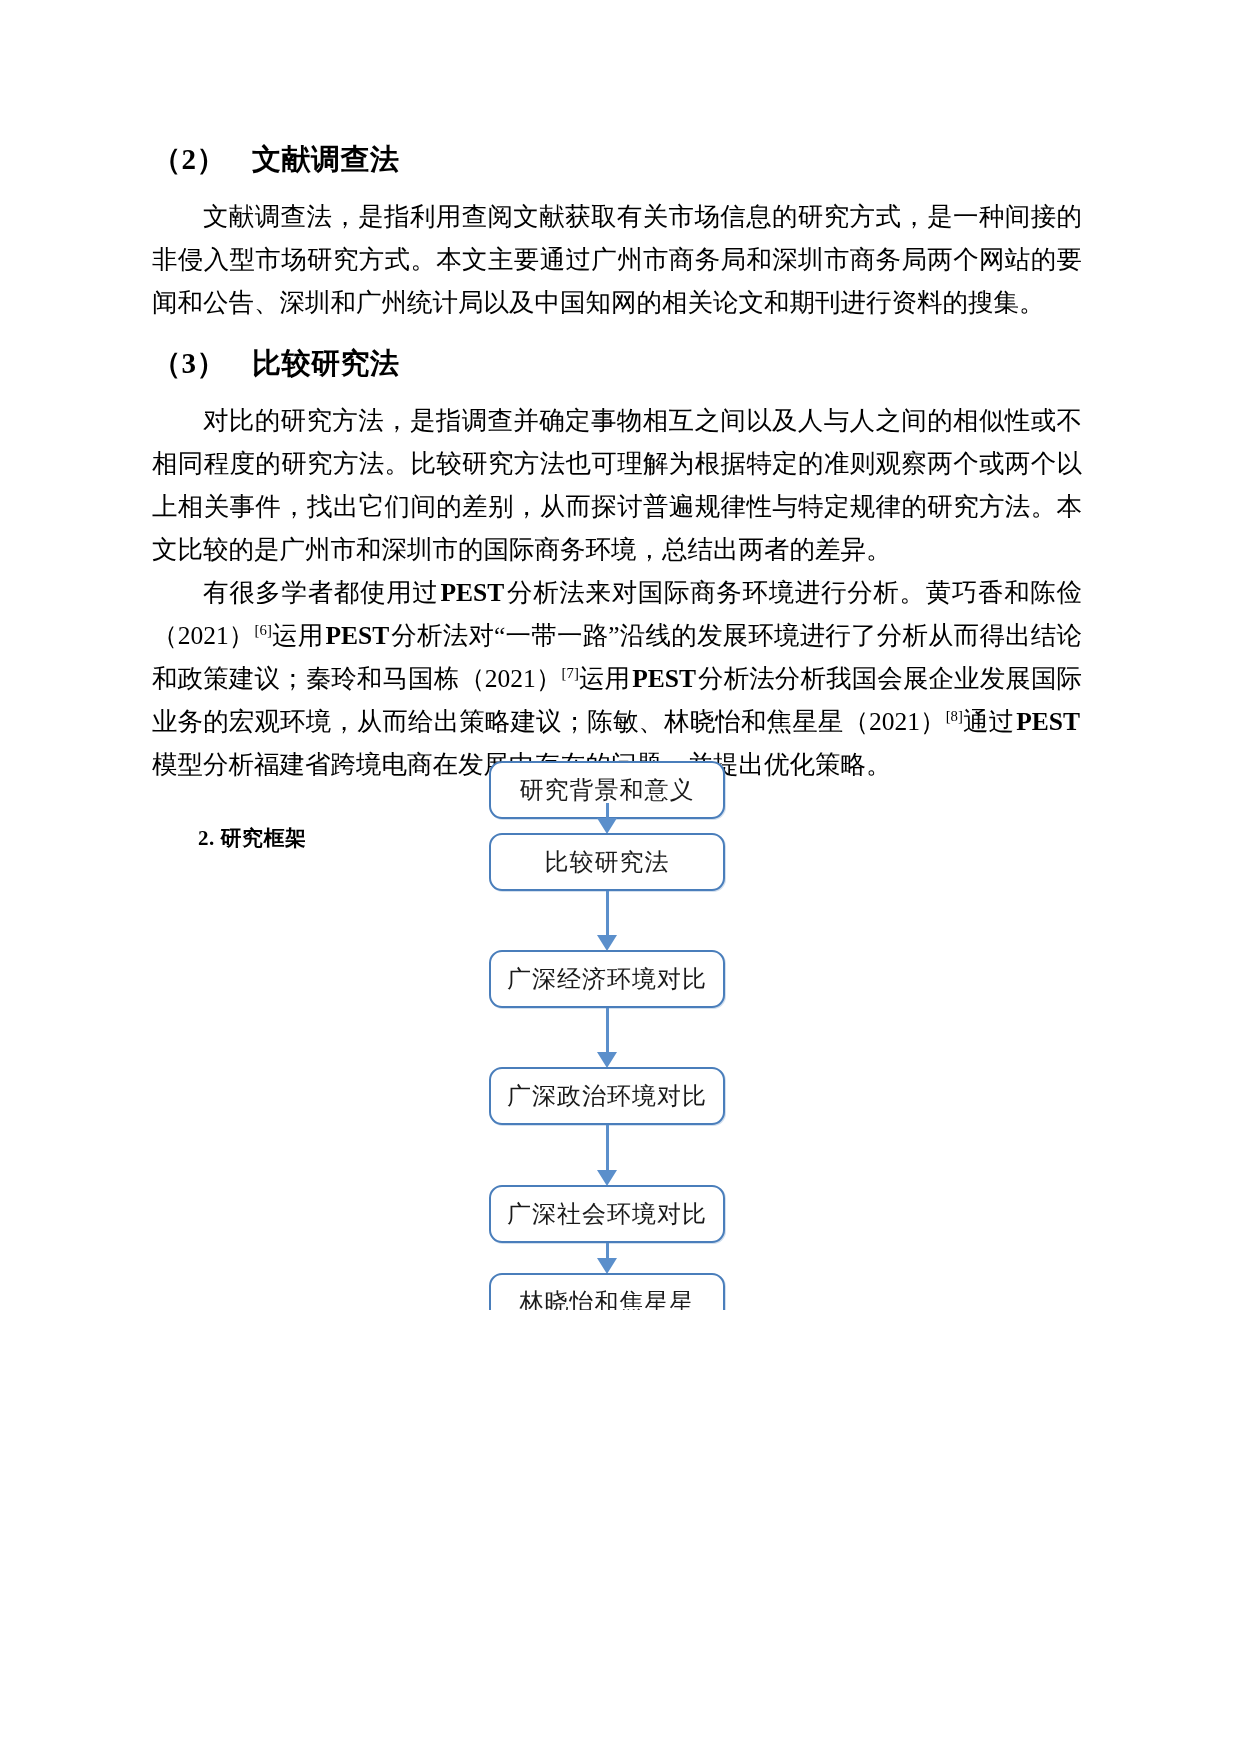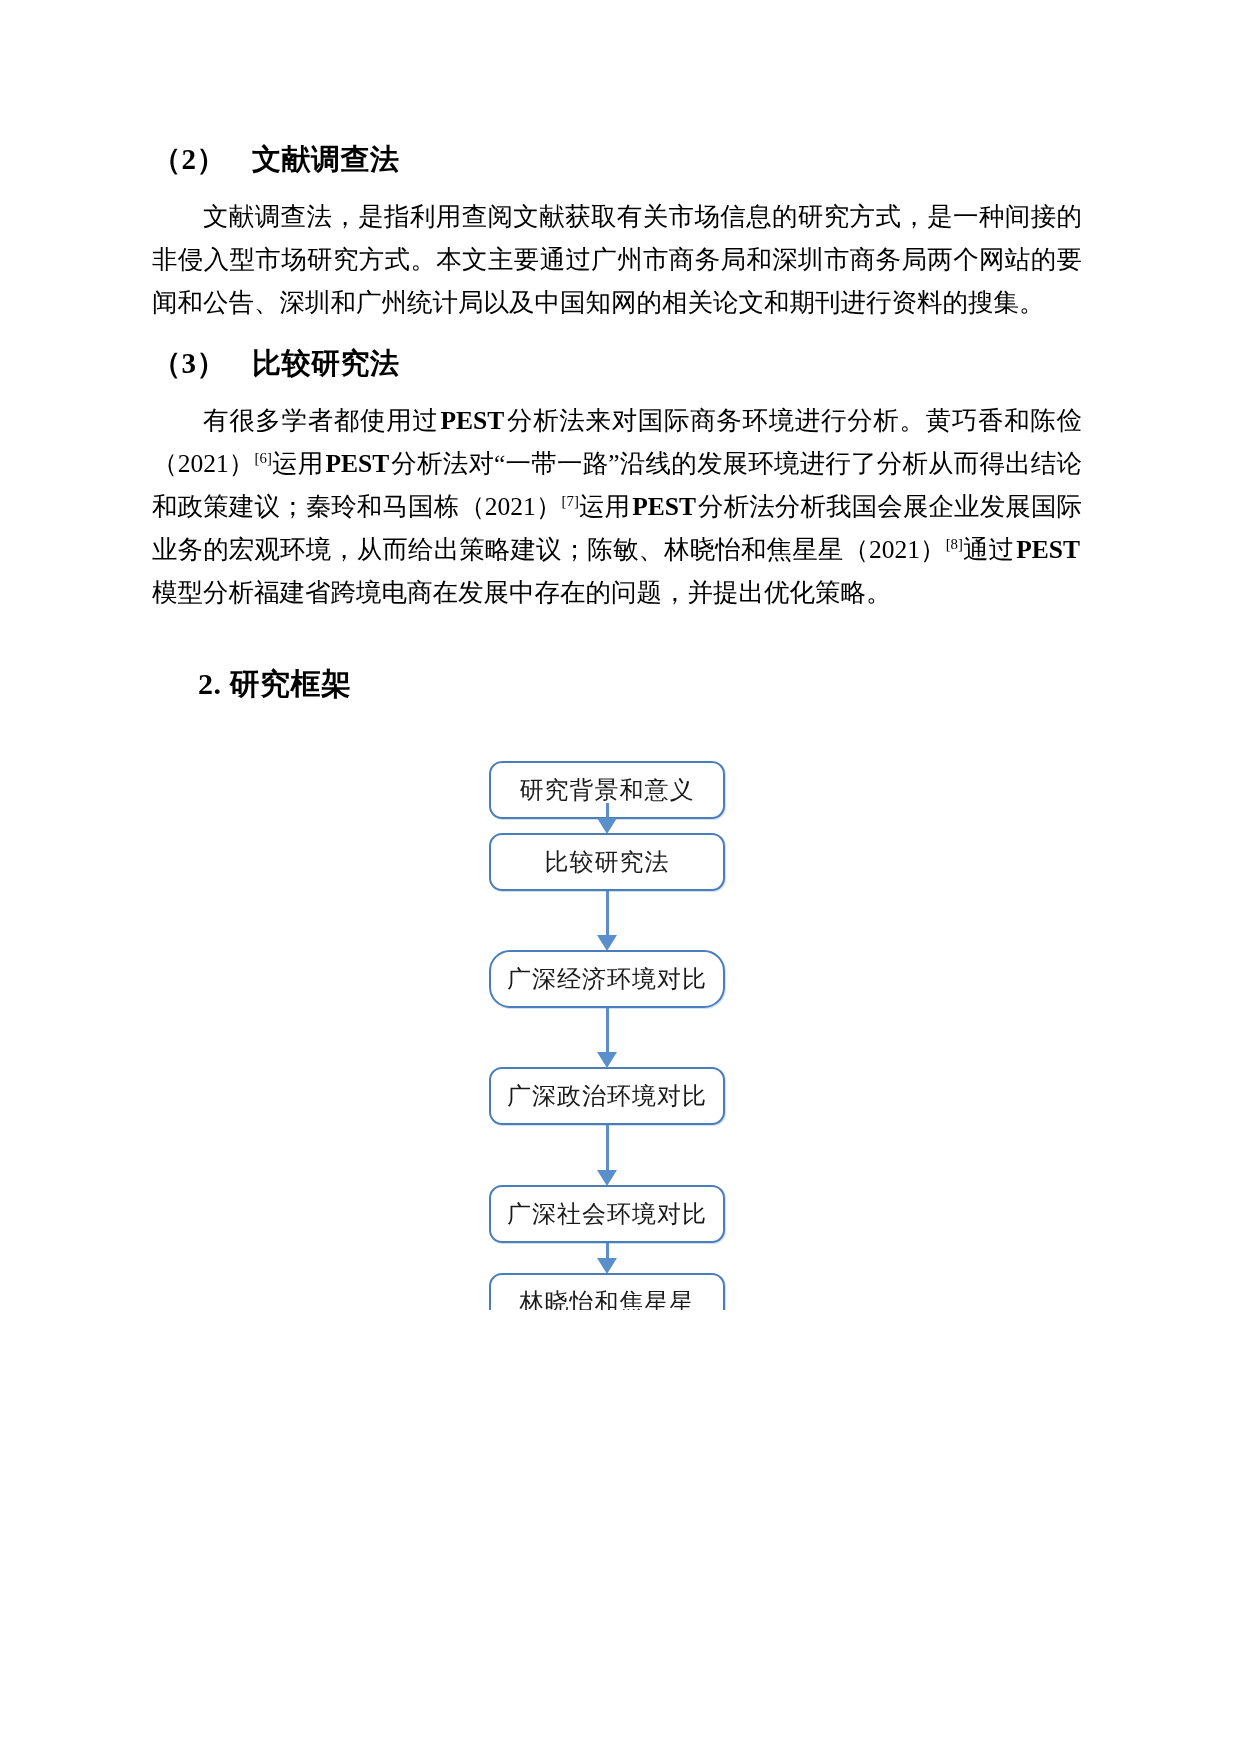--- a/index.html
+++ b/index.html
@@ -35,23 +35,23 @@
   }
   .sub-heading .num {
     display: inline-block;
   }
   .sub-heading .gap {
     display: inline-block;
     width: 26px;
   }
 
   .section-heading {
-    font-size: 30px;
-    font-weight: bold;
-    margin: 50px 0 0 46px;
+    font-size: 21px;
+    font-weight: bold;
+    margin: 38px 0 0 46px;
     letter-spacing: 0.5px;
   }
 
   
   .para {
     font-size: 25.5px;
     line-height: 43px;
     text-align: justify;
     text-justify: inter-ideograph;
     margin: 0 0 6px 0;
@@ -142,41 +142,42 @@
     </div>
 
     <p class="para">文献调查法，是指利用查阅文献获取有关市场信息的研究方式，是一种间接的非侵入型市场研究方式。本文主要通过广州市商务局和深圳市商务局两个网站的要闻和公告、深圳和广州统计局以及中国知网的相关论文和期刊进行资料的搜集。</p>
 
     <div class="block-gap-sm"></div>
 
     <div class="sub-heading">
       <span class="num">（3）</span><span class="gap"></span><span>比较研究法</span>
     </div>
 
+    <p class="para tight">对比的研究方法，是指调查并确定事物相互之间以及人与人之间的相似性或不相同程度的研究方法。比较研究方法也可理解为根据特定的准则观察两个或两个以上相关事件，找出它们间的差别，从而探讨普遍规律性与特定规律的研究方法。本文比较的是广州市和深圳市的国际商务环境，总结出两者的差异。</p>
 
     <p class="para"><span>有很多学者都使用过</span><span class="lat">PEST</span><span>分析法来对国际商务环境进行分析。黄巧香和陈俭（2021）</span><sup>[6]</sup><span>运用</span><span class="lat">PEST</span><span>分析法对“一带一路”沿线的发展环境进行了分析从而得出结论和政策建议；秦玲和马国栋（2021）</span><sup>[7]</sup><span>运用</span><span class="lat">PEST</span><span>分析法分析我国会展企业发展国际业务的宏观环境，从而给出策略建议；陈敏、林晓怡和焦星星（2021）</span><sup>[8]</sup><span>通过</span><span class="lat">PEST</span><span>模型分析福建省跨境电商在发展中存在的问题，并提出优化策略。</span></p>
 
     <div class="section-heading">2. 研究框架</div>
 
   </div>
 
   <div class="flow">
     <div class="flow-inner" id="flow-inner" style="height: 723px;">
 
     <div class="node" style="top: 26px; border-color: rgb(74, 126, 187);">
           <span>研究背景和意义</span>
         </div>
         <div class="conn" style="top: 68px; height: 16px; background: rgb(91, 143, 203);"></div>
         <div class="arrowhead" style="top: 83px; border-top-color: rgb(91, 143, 203);"></div>
         <div class="node" style="top: 98px; border-color: rgb(74, 126, 187);">
           <span>比较研究法</span>
         </div>
         <div class="conn" style="top: 156px; height: 45px; background: rgb(91, 143, 203);"></div>
         <div class="arrowhead" style="top: 200px; border-top-color: rgb(91, 143, 203);"></div>
-        <div class="node" style="top: 215px; border-color: rgb(74, 126, 187); border-radius: 21px;">
+        <div class="node" style="top: 215px; border-color: rgb(74, 126, 187);">
           <span>广深经济环境对比</span>
         </div>
         <div class="conn" style="top: 273px; height: 45px; background: rgb(91, 143, 203);"></div>
         <div class="arrowhead" style="top: 317px; border-top-color: rgb(91, 143, 203);"></div>
         <div class="node" style="top: 332px; border-color: rgb(74, 126, 187); align-items: center;">
           <span>广深政治环境对比</span>
         </div>
         <div class="conn" style="top: 390px; height: 46px; background: rgb(91, 143, 203);"></div>
         <div class="arrowhead" style="top: 435px; border-top-color: rgb(91, 143, 203);"></div>
         <div class="node" style="top: 450px; border-color: rgb(74, 126, 187); justify-content: center;">

